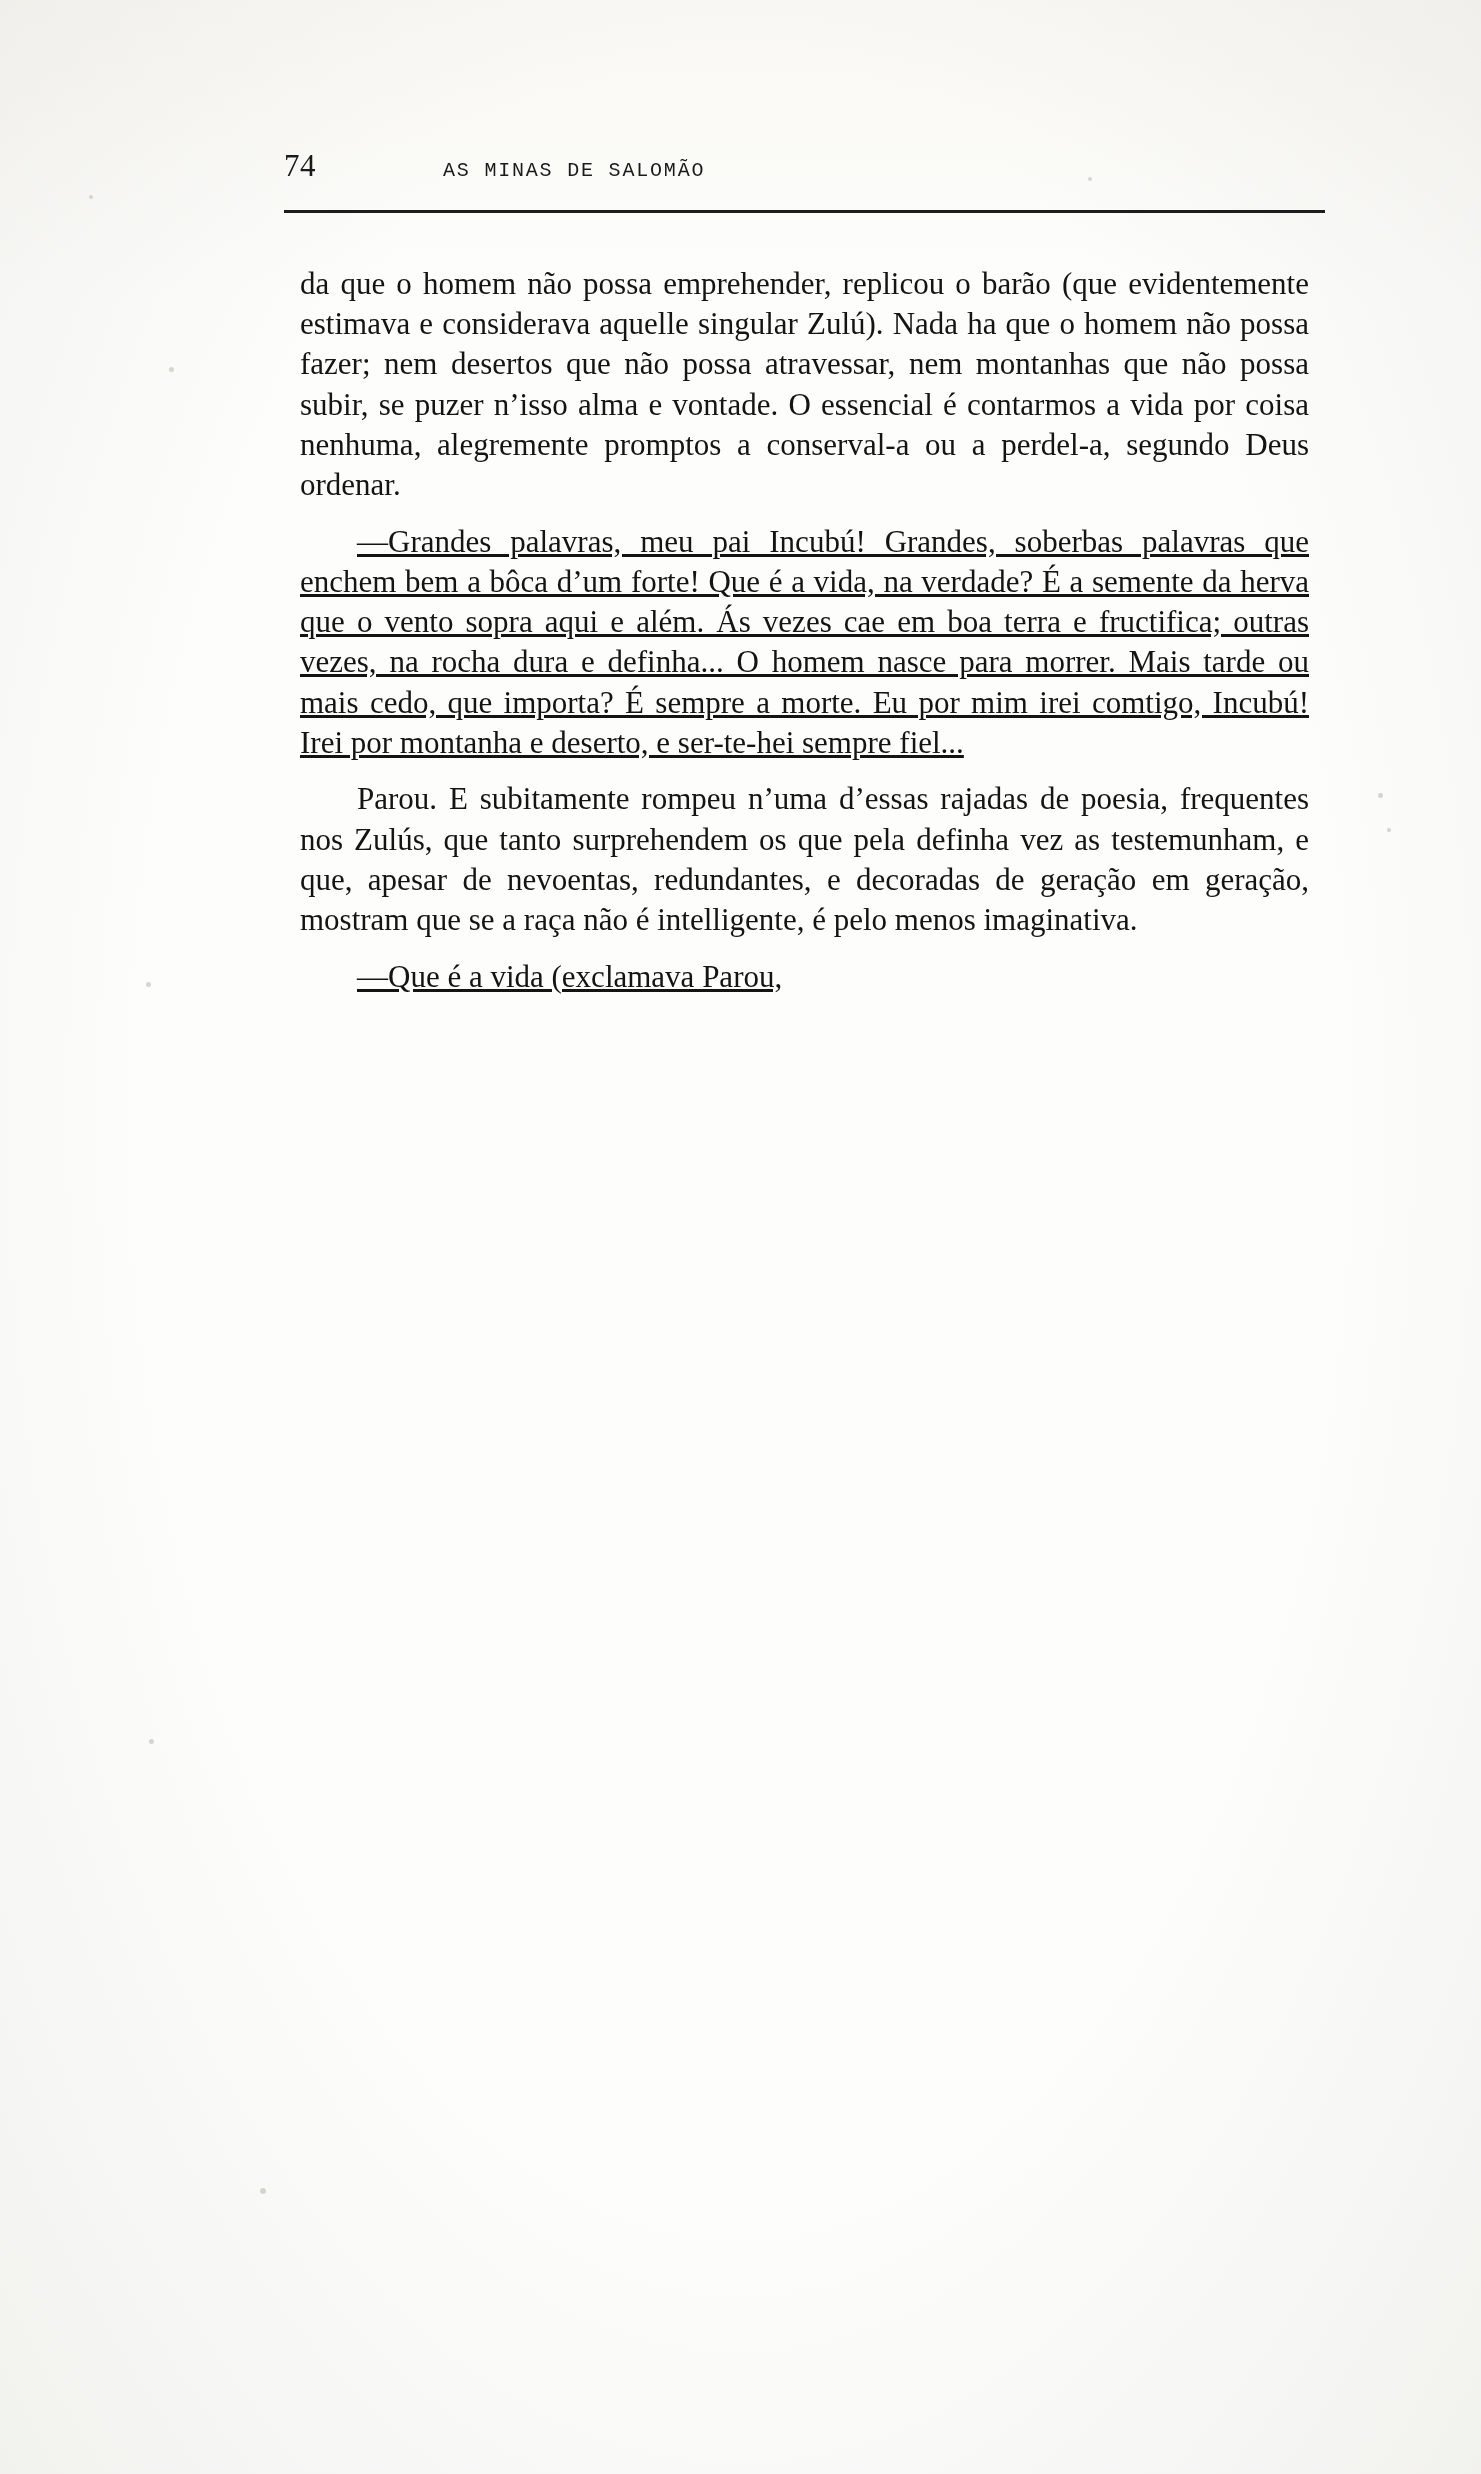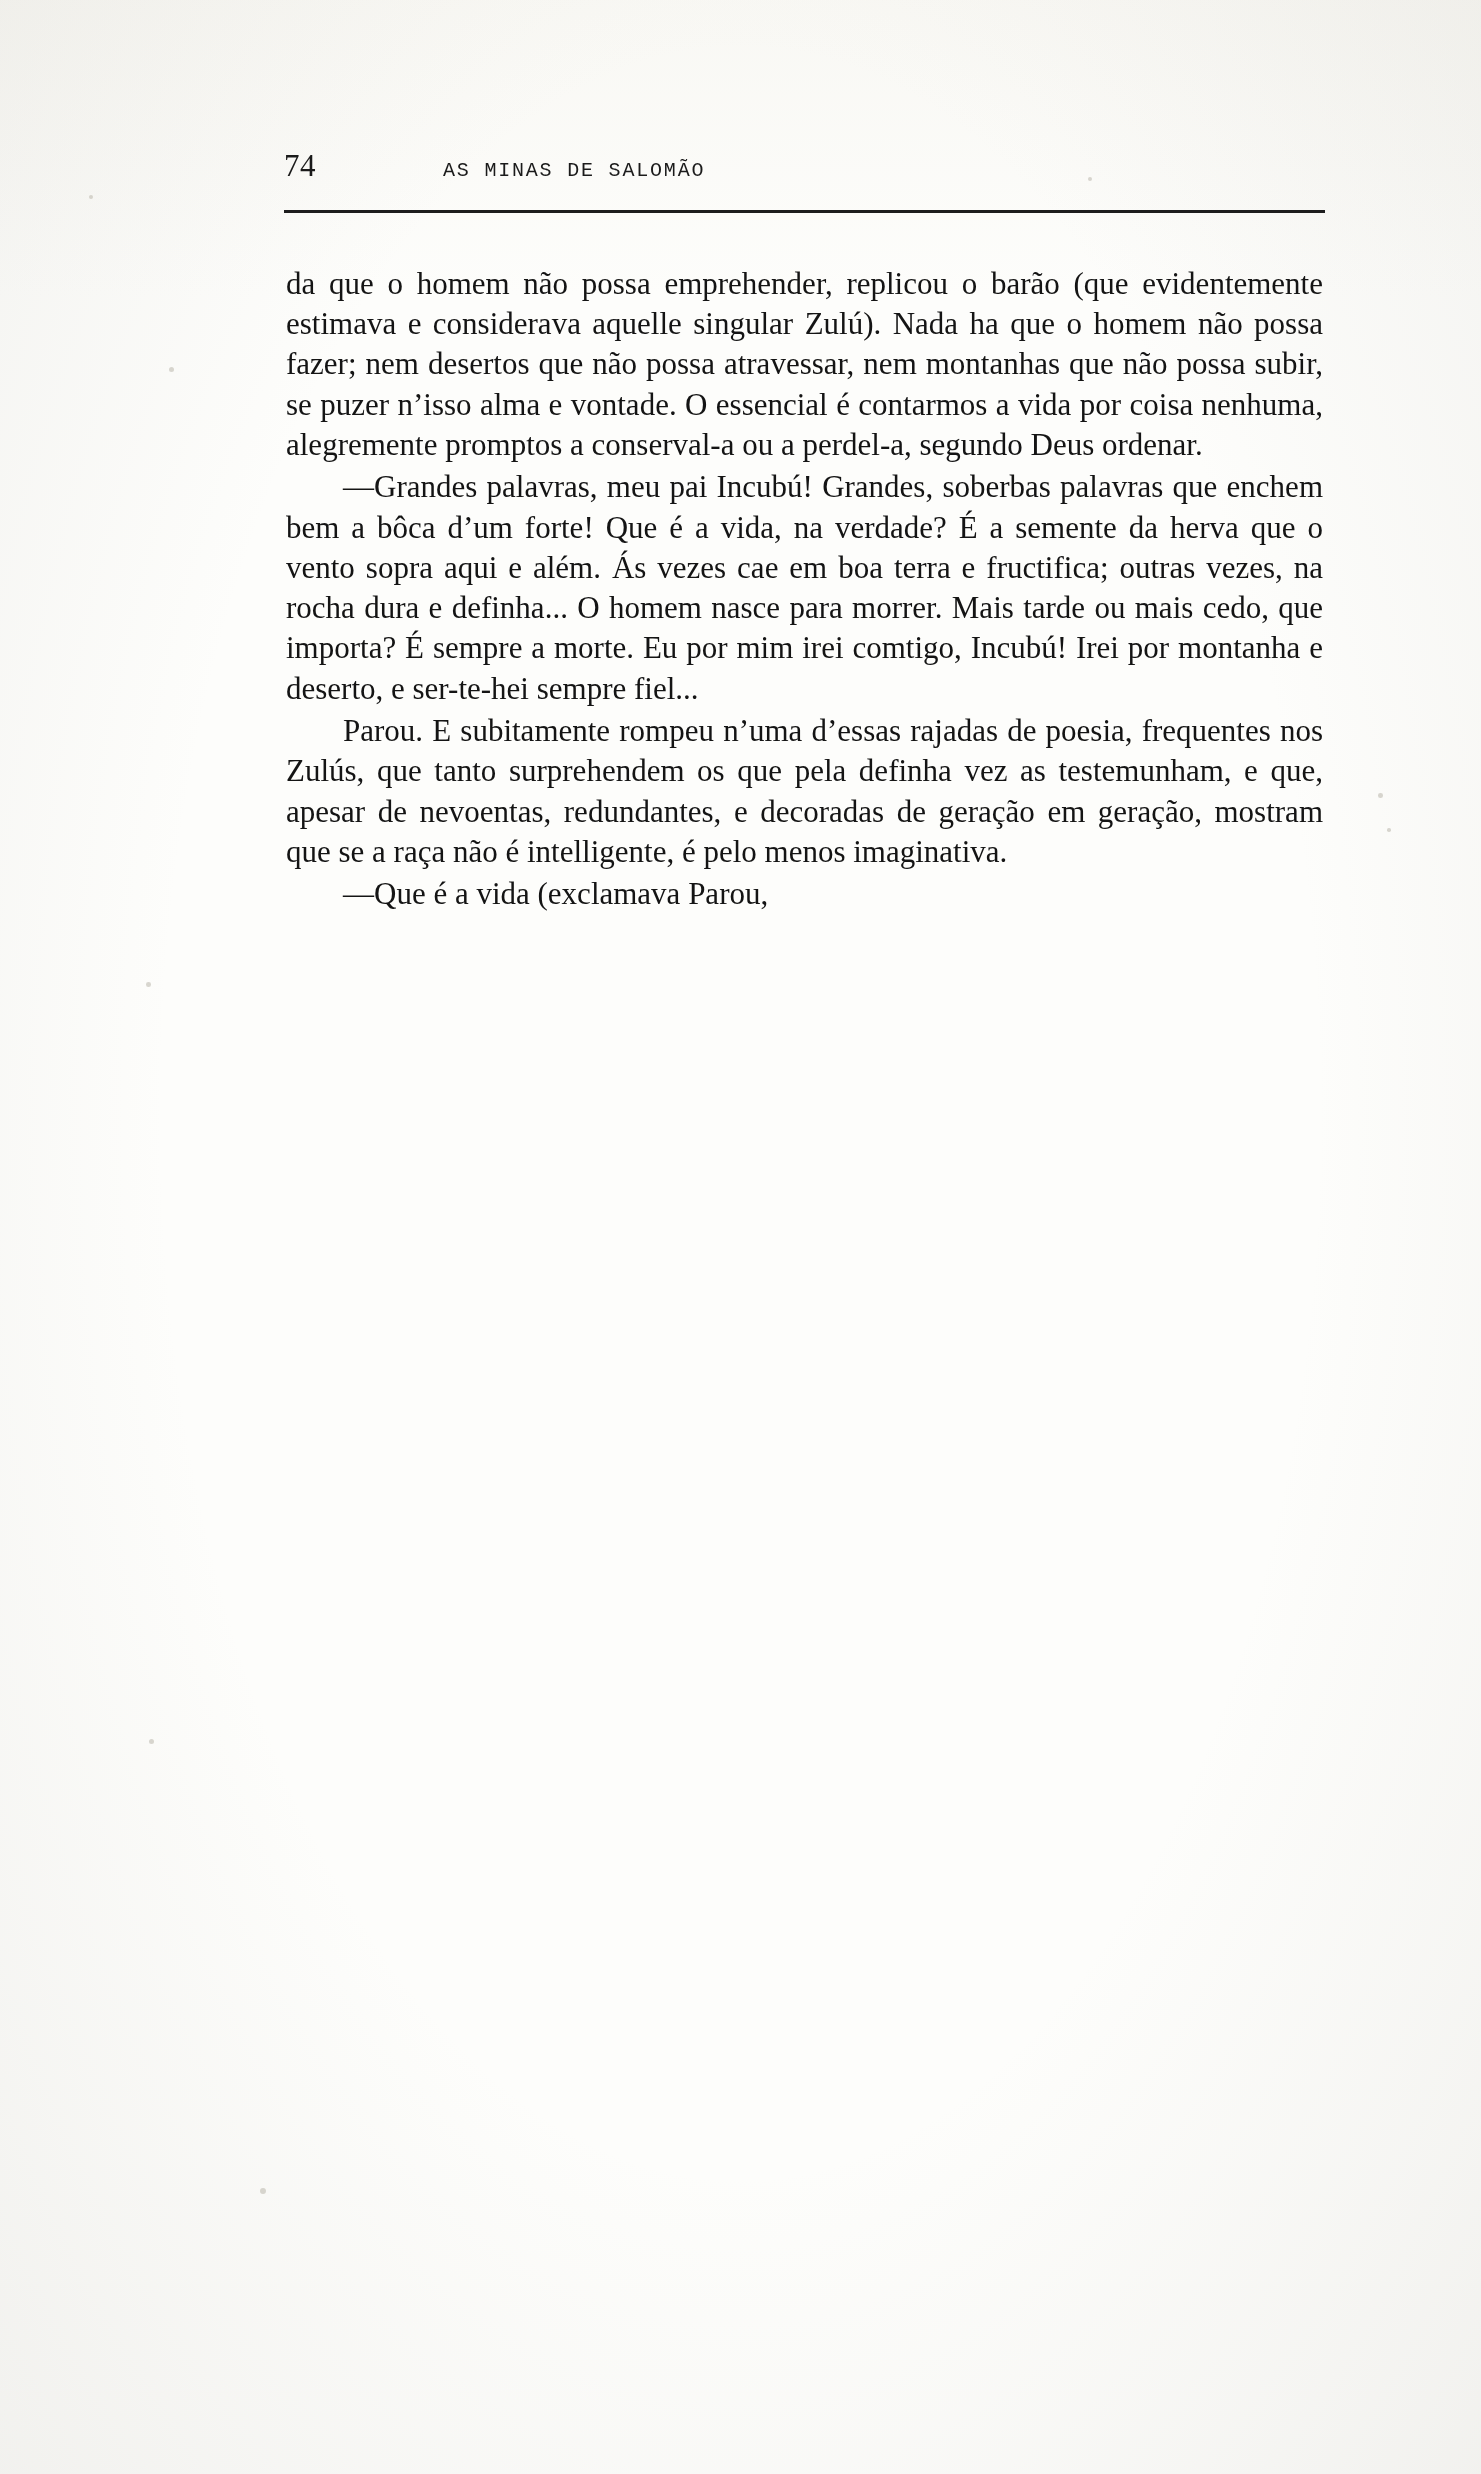--- a/index.html
+++ b/index.html
@@ -70,28 +70,29 @@
     margin-top: 51px;
     width: 1041px;
     font-size: 31px;
     line-height: 1.30;
     text-align: justify;
     text-justify: inter-word;
     color: #141414;
     font-family: "Liberation Serif", serif;
   }
   .body-text p {
-    margin: 2px;
+    margin: 16px;
     text-indent: 57px;
   }
   .body-text p.noindent {
     text-indent: 0;
   }
   .body-text p.dash {
     text-indent: 57px;
+    text-decoration: underline;
   }
   
   .speck {
     position: absolute;
     background: #b9b6ac;
     border-radius: 50%;
     opacity: .55;
   }
   .s1 { left: 89px; top: 195px; width: 4.1px; height: 4.1px; }
   .s2 { left: 169px; top: 367px; width: 5.3px; height: 5.3px; }

